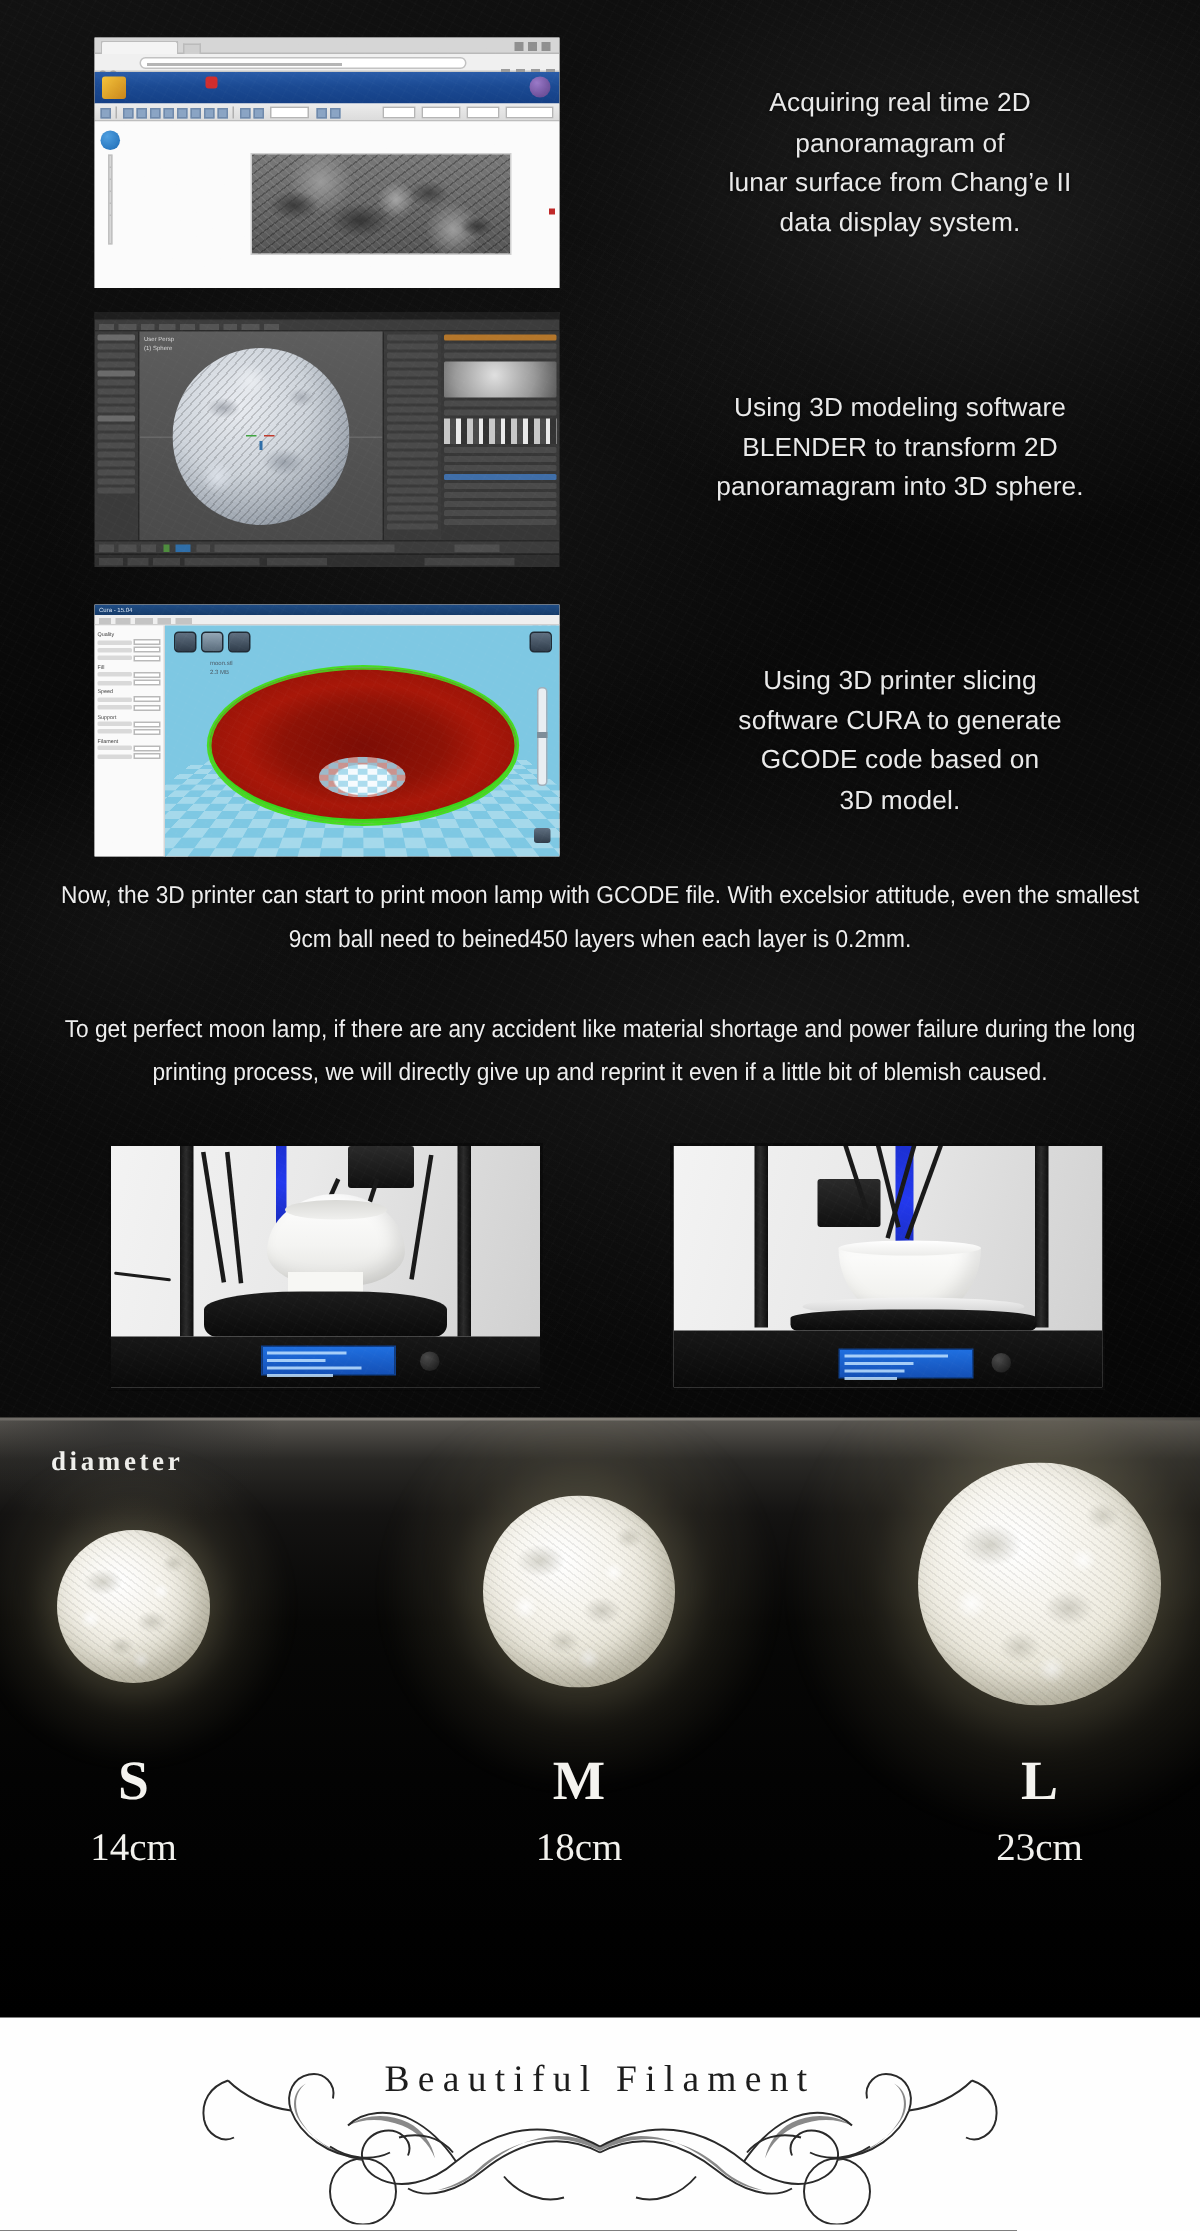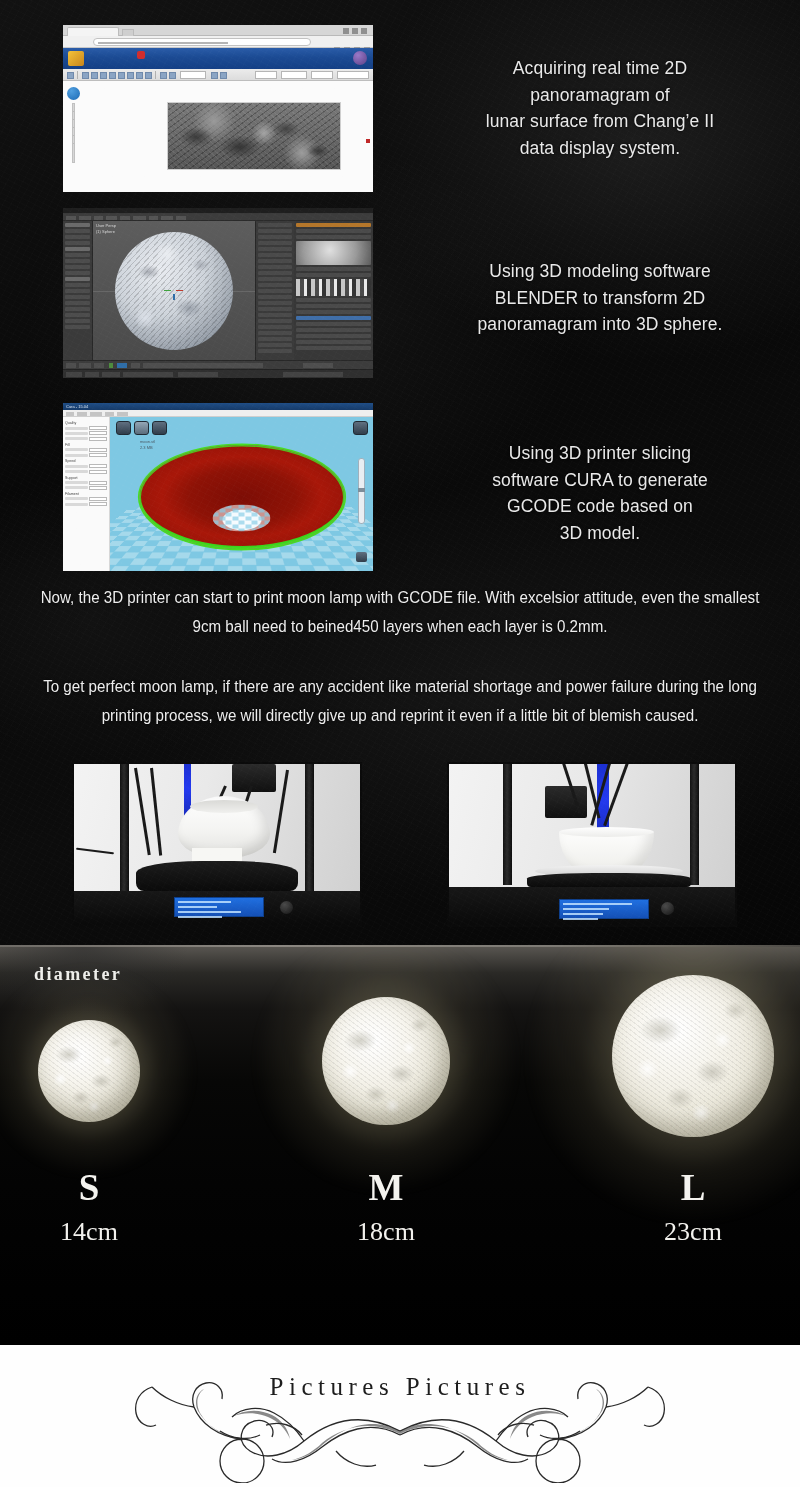--- a/index.html
+++ b/index.html
@@ -666,16 +666,16 @@
       </g>
       <g fill="#2a2a2a" opacity=".55">
         <path d="M310 52 C 280 36 250 50 230 68 C 222 75 212 80 202 81 C 214 78 224 72 232 64 C 252 48 280 40 310 55 Z"></path>
         <path d="M310 52 C 340 36 370 50 390 68 C 398 75 408 80 418 81 C 406 78 396 72 388 64 C 368 48 340 40 310 55 Z"></path>
         <path d="M152 60 C 132 57 116 46 108 32 C 104 24 106 14 114 10 C 106 16 106 26 110 34 C 118 48 134 58 152 62 Z"></path>
         <path d="M468 60 C 488 57 504 46 512 32 C 516 24 514 14 506 10 C 514 16 514 26 510 34 C 502 48 486 58 468 62 Z"></path>
         <path d="M142 38 C 154 30 170 30 182 36 C 192 41 198 50 200 60 C 196 50 188 42 178 38 C 166 33 152 33 142 38 Z"></path>
         <path d="M478 38 C 466 30 450 30 438 36 C 428 41 422 50 420 60 C 424 50 432 42 442 38 C 454 33 468 33 478 38 Z"></path>
       </g>
     </svg>
-    <div class="footer-title">Pictures Pictures</div>
+    <div class="footer-title">Beautiful Filament</div>
   </section>
 
 </div>
 
 </body></html>

